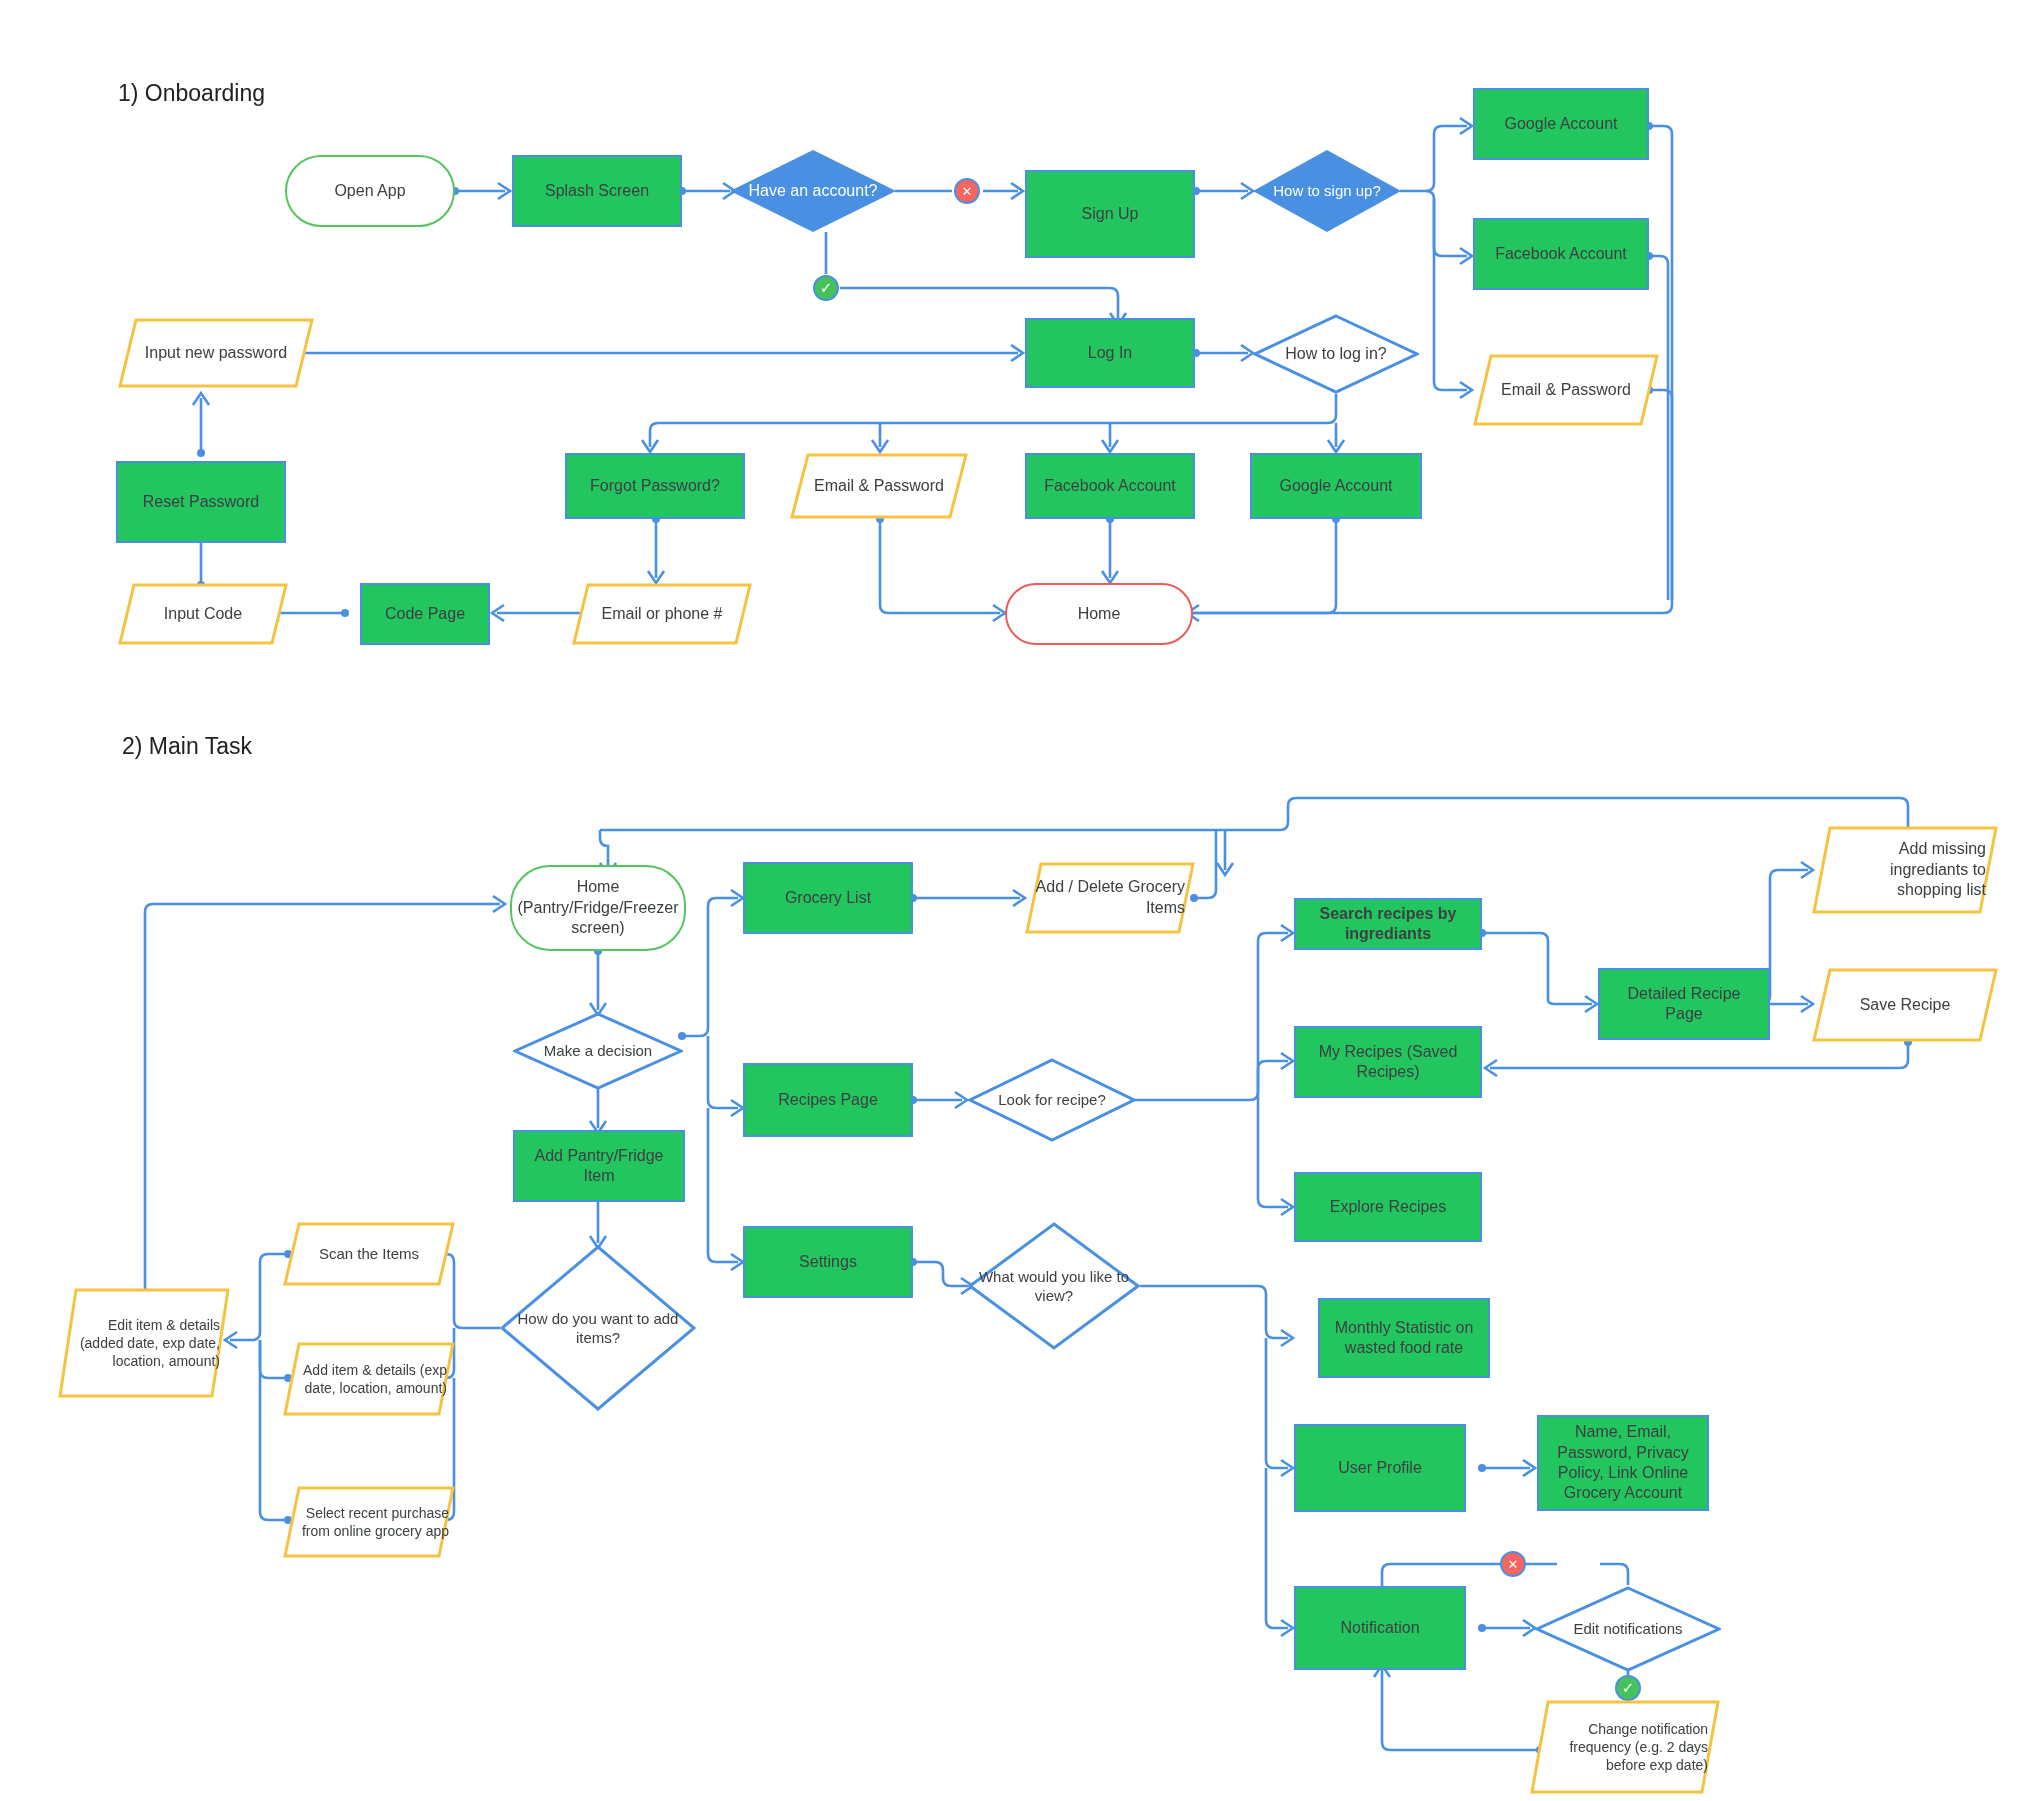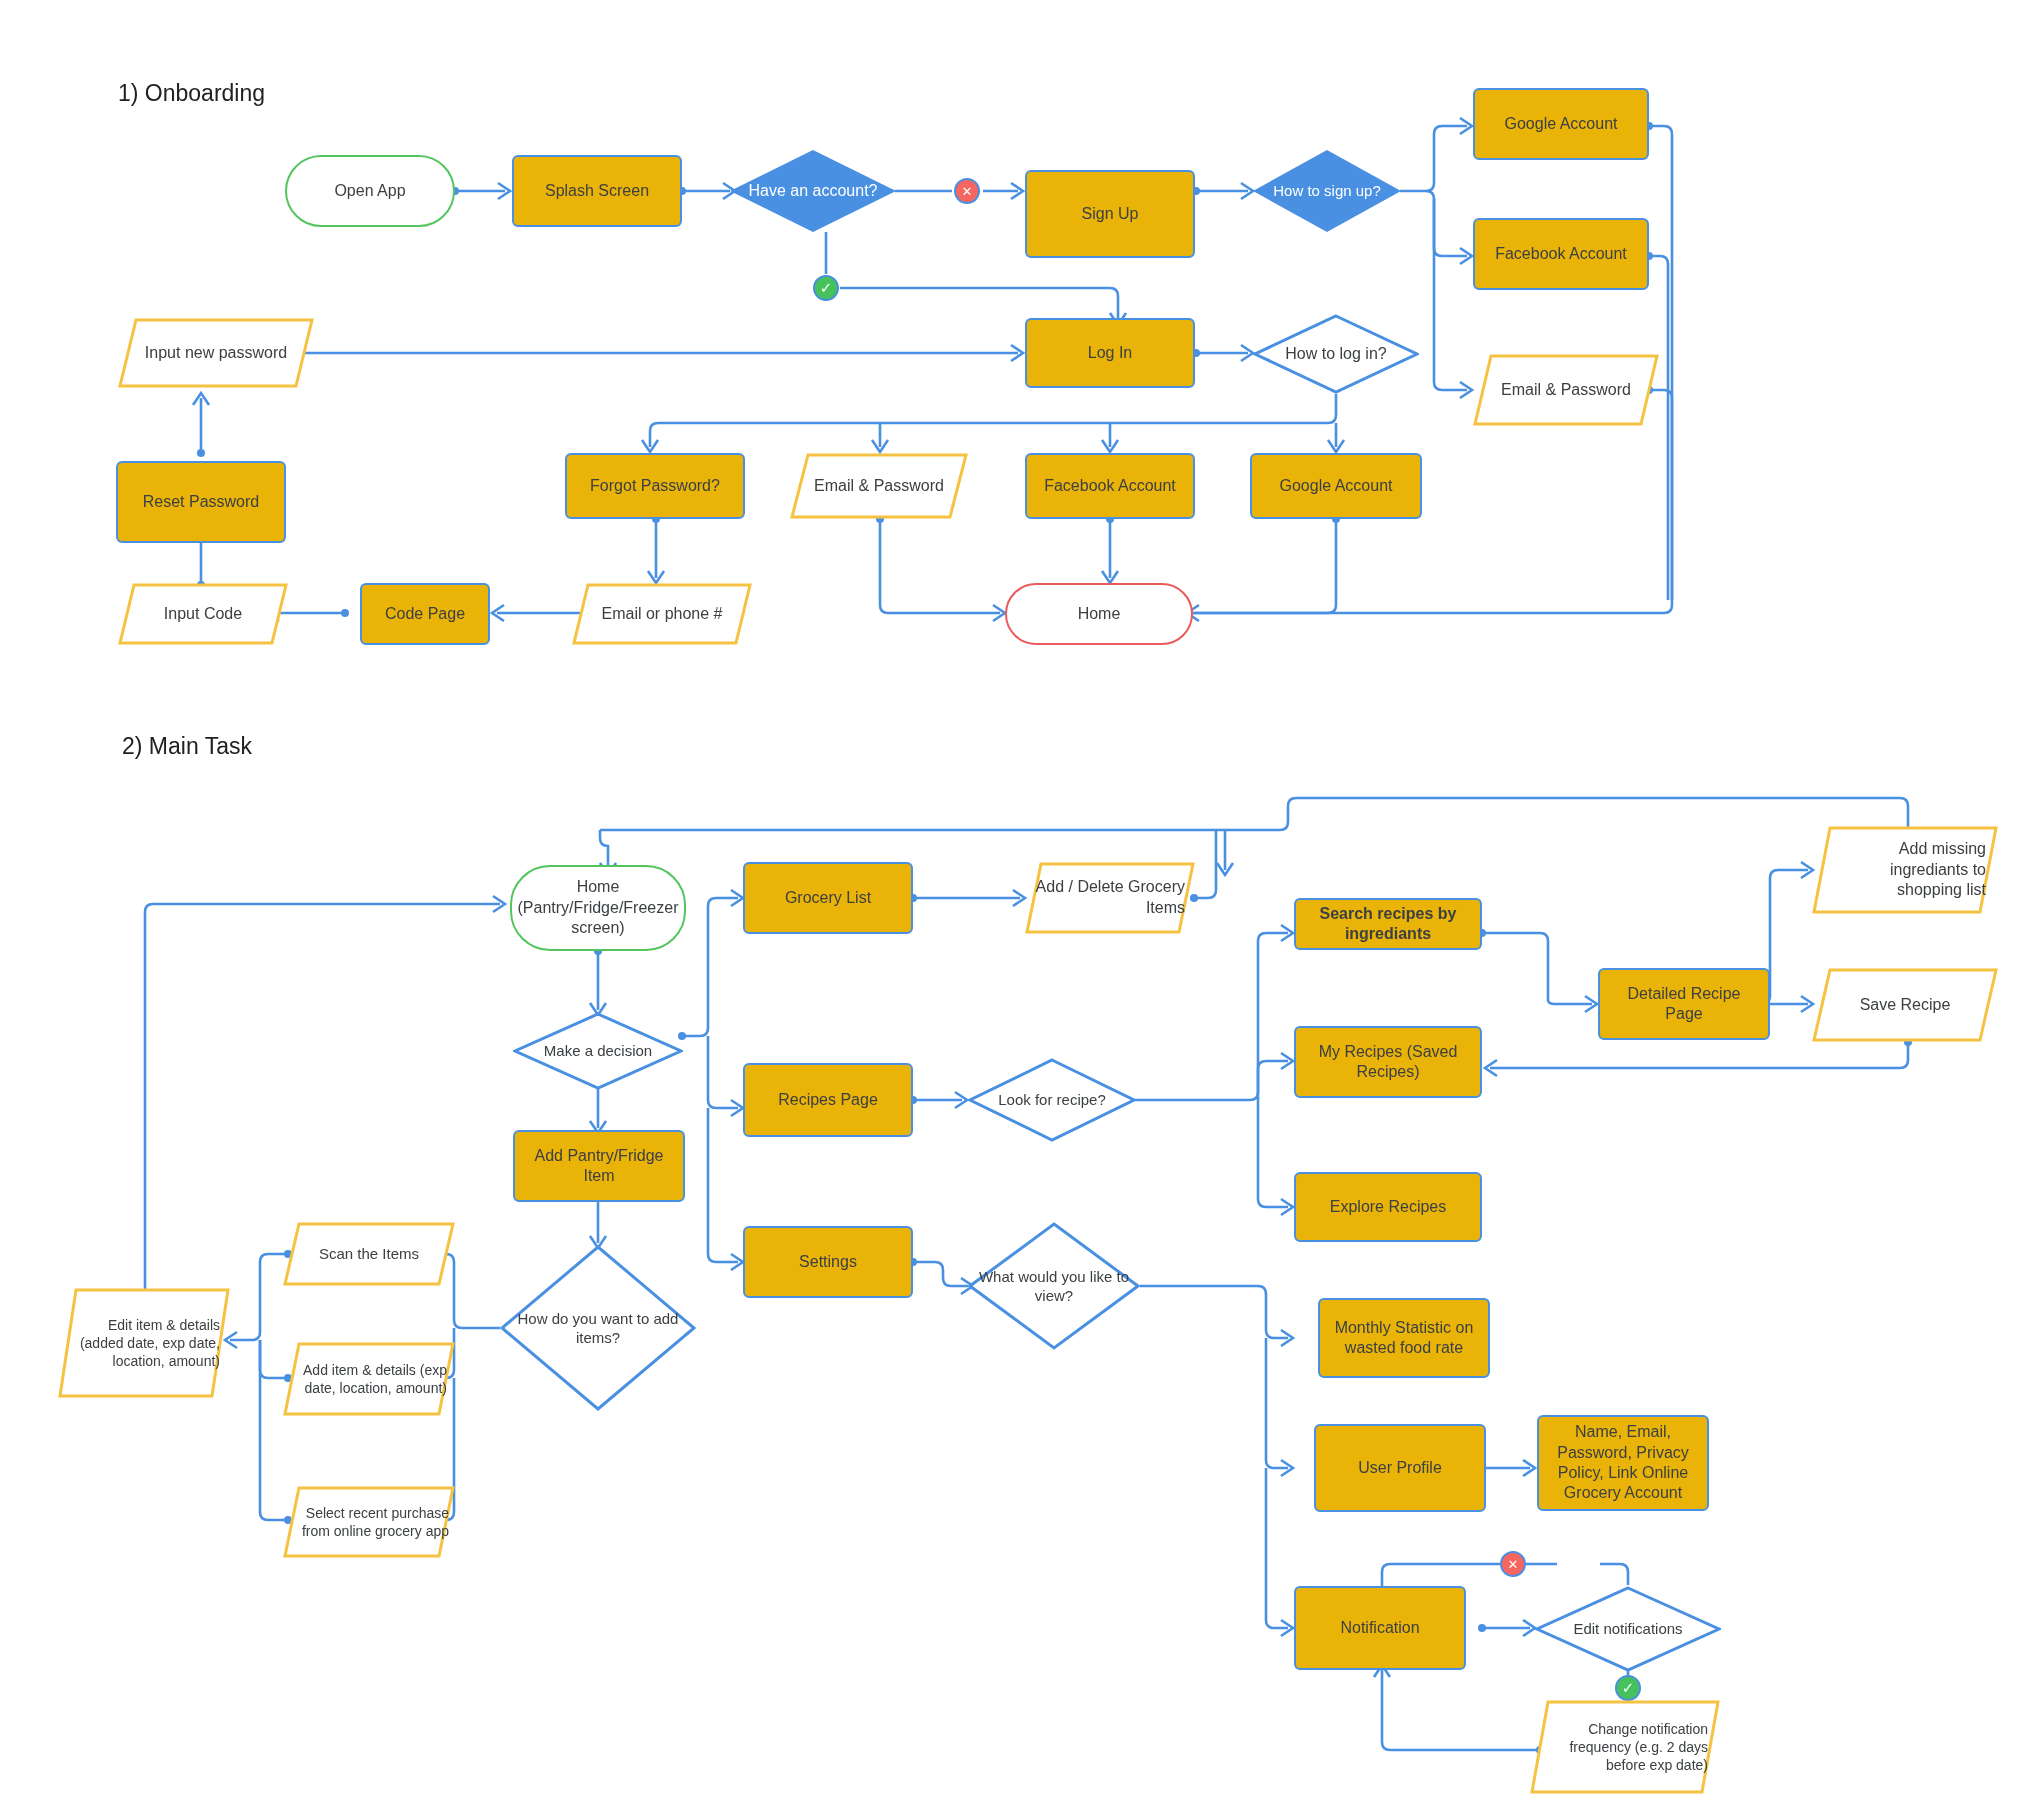--- a/index.html
+++ b/index.html
@@ -11,21 +11,21 @@
     font-family:"Liberation Sans", sans-serif;white-space:nowrap;
   }
 
   
   .node{
     position:absolute;box-sizing:border-box;
     display:flex;align-items:center;justify-content:center;text-align:center;
     font-size:16px;line-height:1.28;color:#3c4043;
     padding:4px 8px;
   }
-  .rect{border:2.5px solid #4a90e2;border-radius:6px;background:#eab308;}
+  .rect{border:2.5px solid #4a90e2;border-radius:0;background:#22c55e;}
   .term{border:2.5px solid #4a90e2;border-radius:40px;background:#fff;}
   .term.green{border-color:#54c45e;}
   .term.red{border-color:#ea5b5b;}
 
   .diamond-wrap{position:absolute;}
   .diamond-wrap .dshape{position:absolute;inset:0;}
   .diamond-wrap .dlabel{
     position:absolute;inset:0;display:flex;align-items:center;justify-content:center;
     text-align:center;font-size:16px;line-height:1.28;padding:0 14px;box-sizing:border-box;
     color:#3c4043;
@@ -442,21 +442,21 @@
 
   <div class="diamond-wrap" style="left:968px;top:1222px;width:172px;height:128px;">
     <svg class="dshape" viewBox="0 0 172 128" preserveAspectRatio="none">
       <polygon points="86,2 170,64 86,126 2,64" fill="#fff" stroke="#4a90e2" stroke-width="3"></polygon>
     </svg>
     <div class="dlabel" style="font-size:15px;padding:0 6px">What would you like to view?</div>
   </div>
 
   <div class="node rect" style="left:1294px;top:1298px;width:172px;height:80px;margin-left:24px;">Monthly Statistic on wasted food rate</div>
 
-  <div class="node rect" style="left:1294px;top:1424px;width:172px;height:88px;margin-left:20px;">User Profile</div>
+  <div class="node rect" style="left:1294px;top:1424px;width:172px;height:88px;">User Profile</div>
 
   <div class="node rect" style="left:1537px;top:1415px;width:172px;height:96px;">Name, Email, Password, Privacy Policy, Link Online Grocery Account</div>
 
   <div class="node rect" style="left:1294px;top:1586px;width:172px;height:84px;">Notification</div>
 
   <div class="badge no" style="left:1500px;top:1551px;">✕</div>
 
   <div class="diamond-wrap" style="left:1535px;top:1586px;width:186px;height:86px;">
     <svg class="dshape" viewBox="0 0 186 86" preserveAspectRatio="none">
       <polygon points="93,2 184,43 93,84 2,43" fill="#fff" stroke="#4a90e2" stroke-width="3"></polygon>

